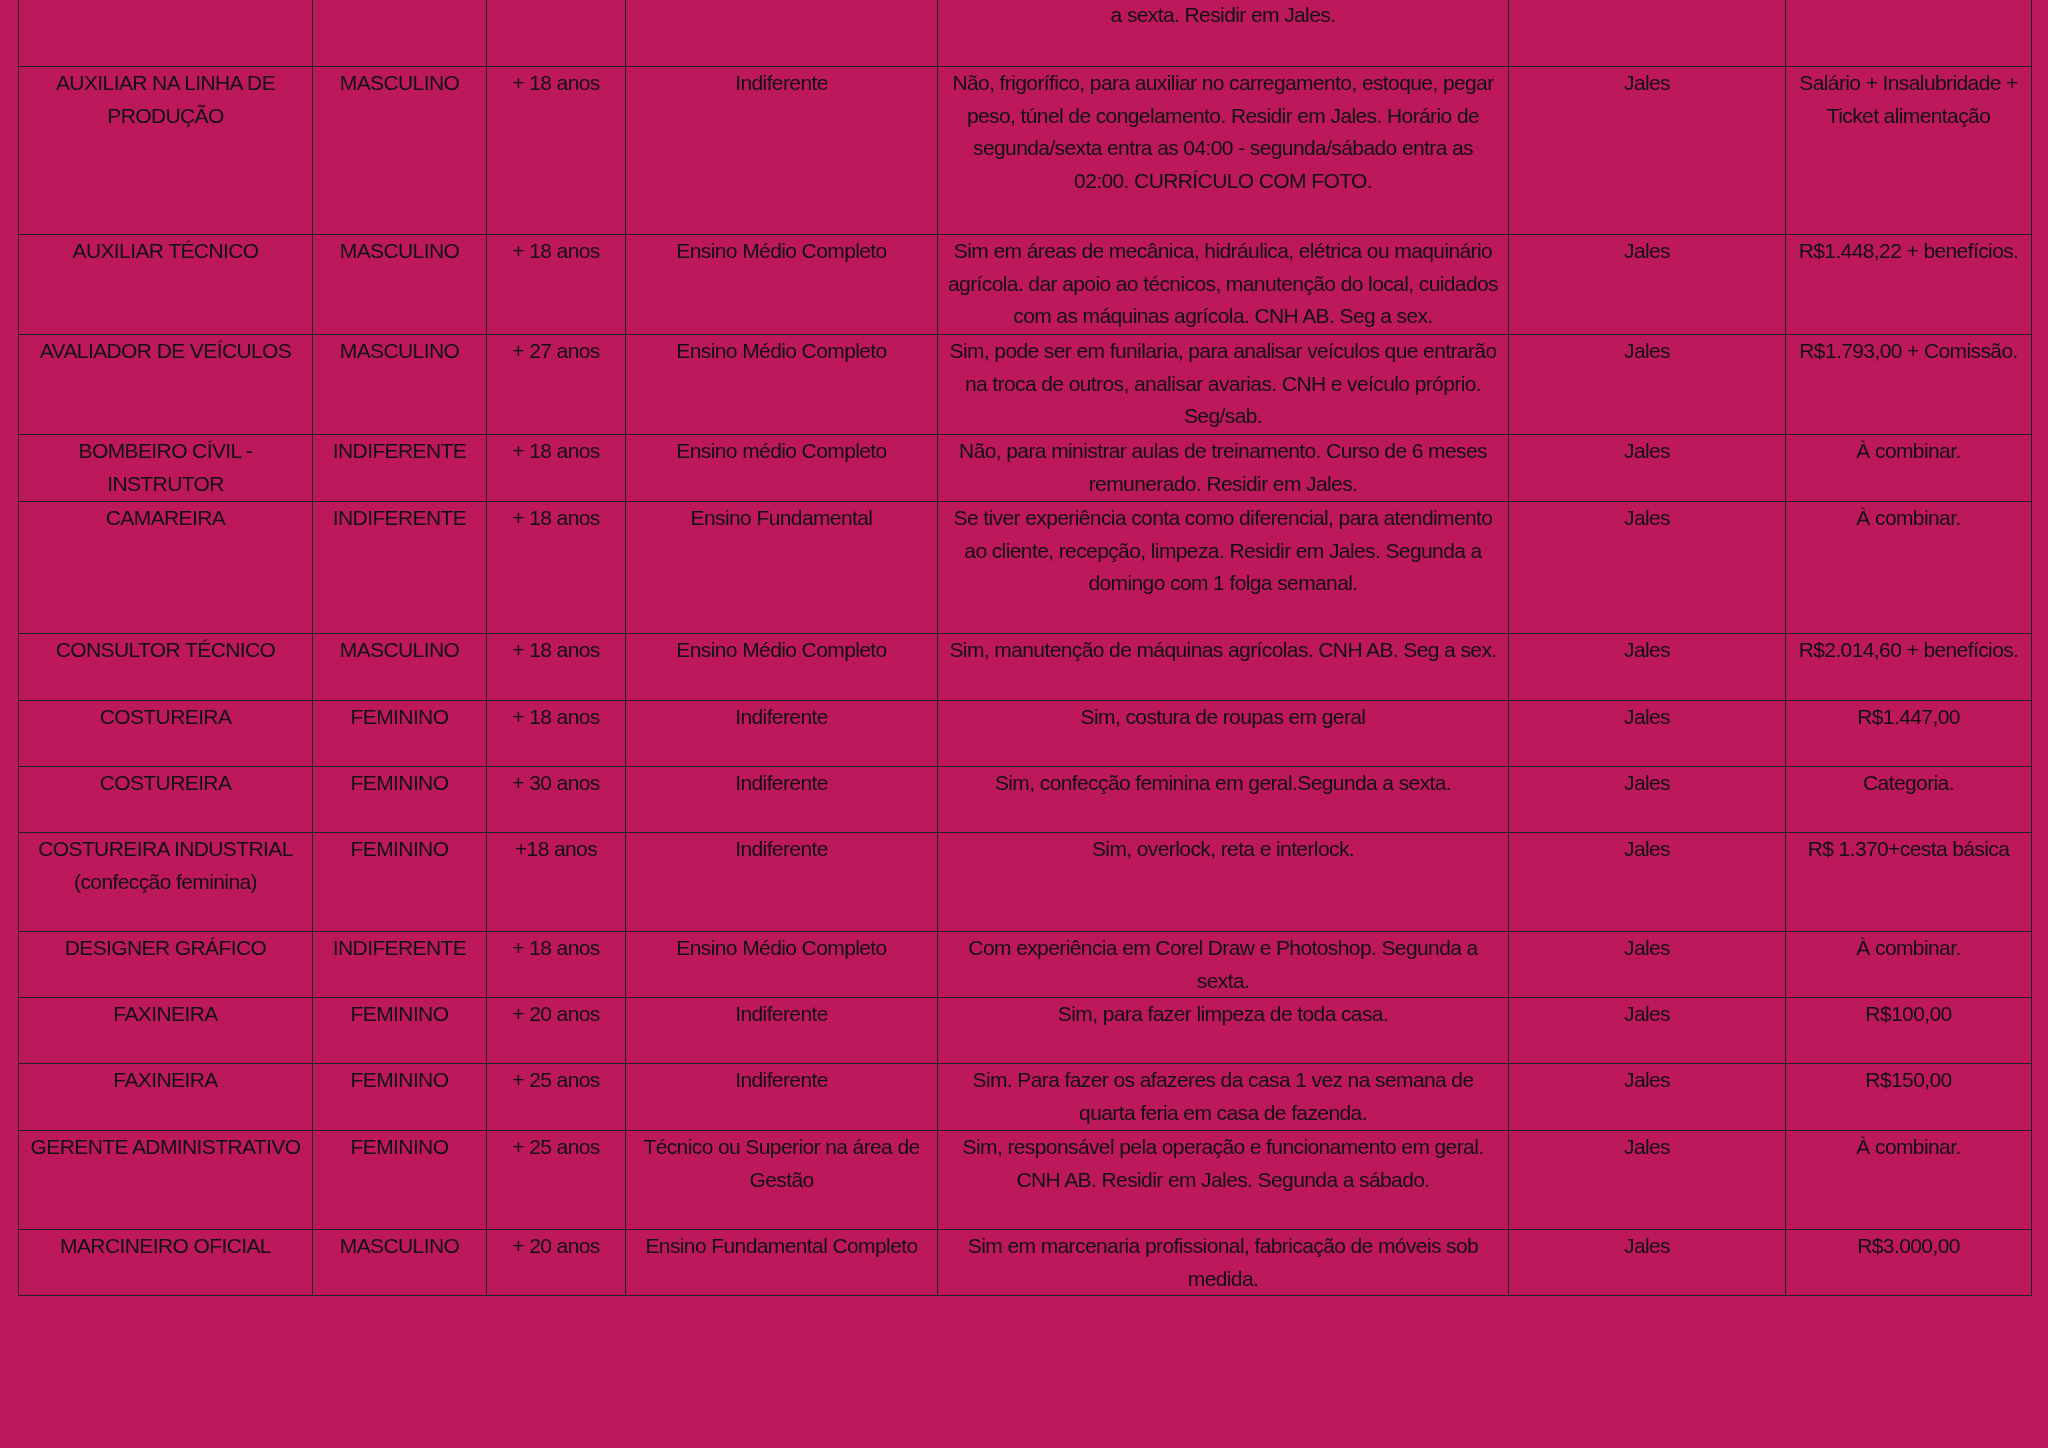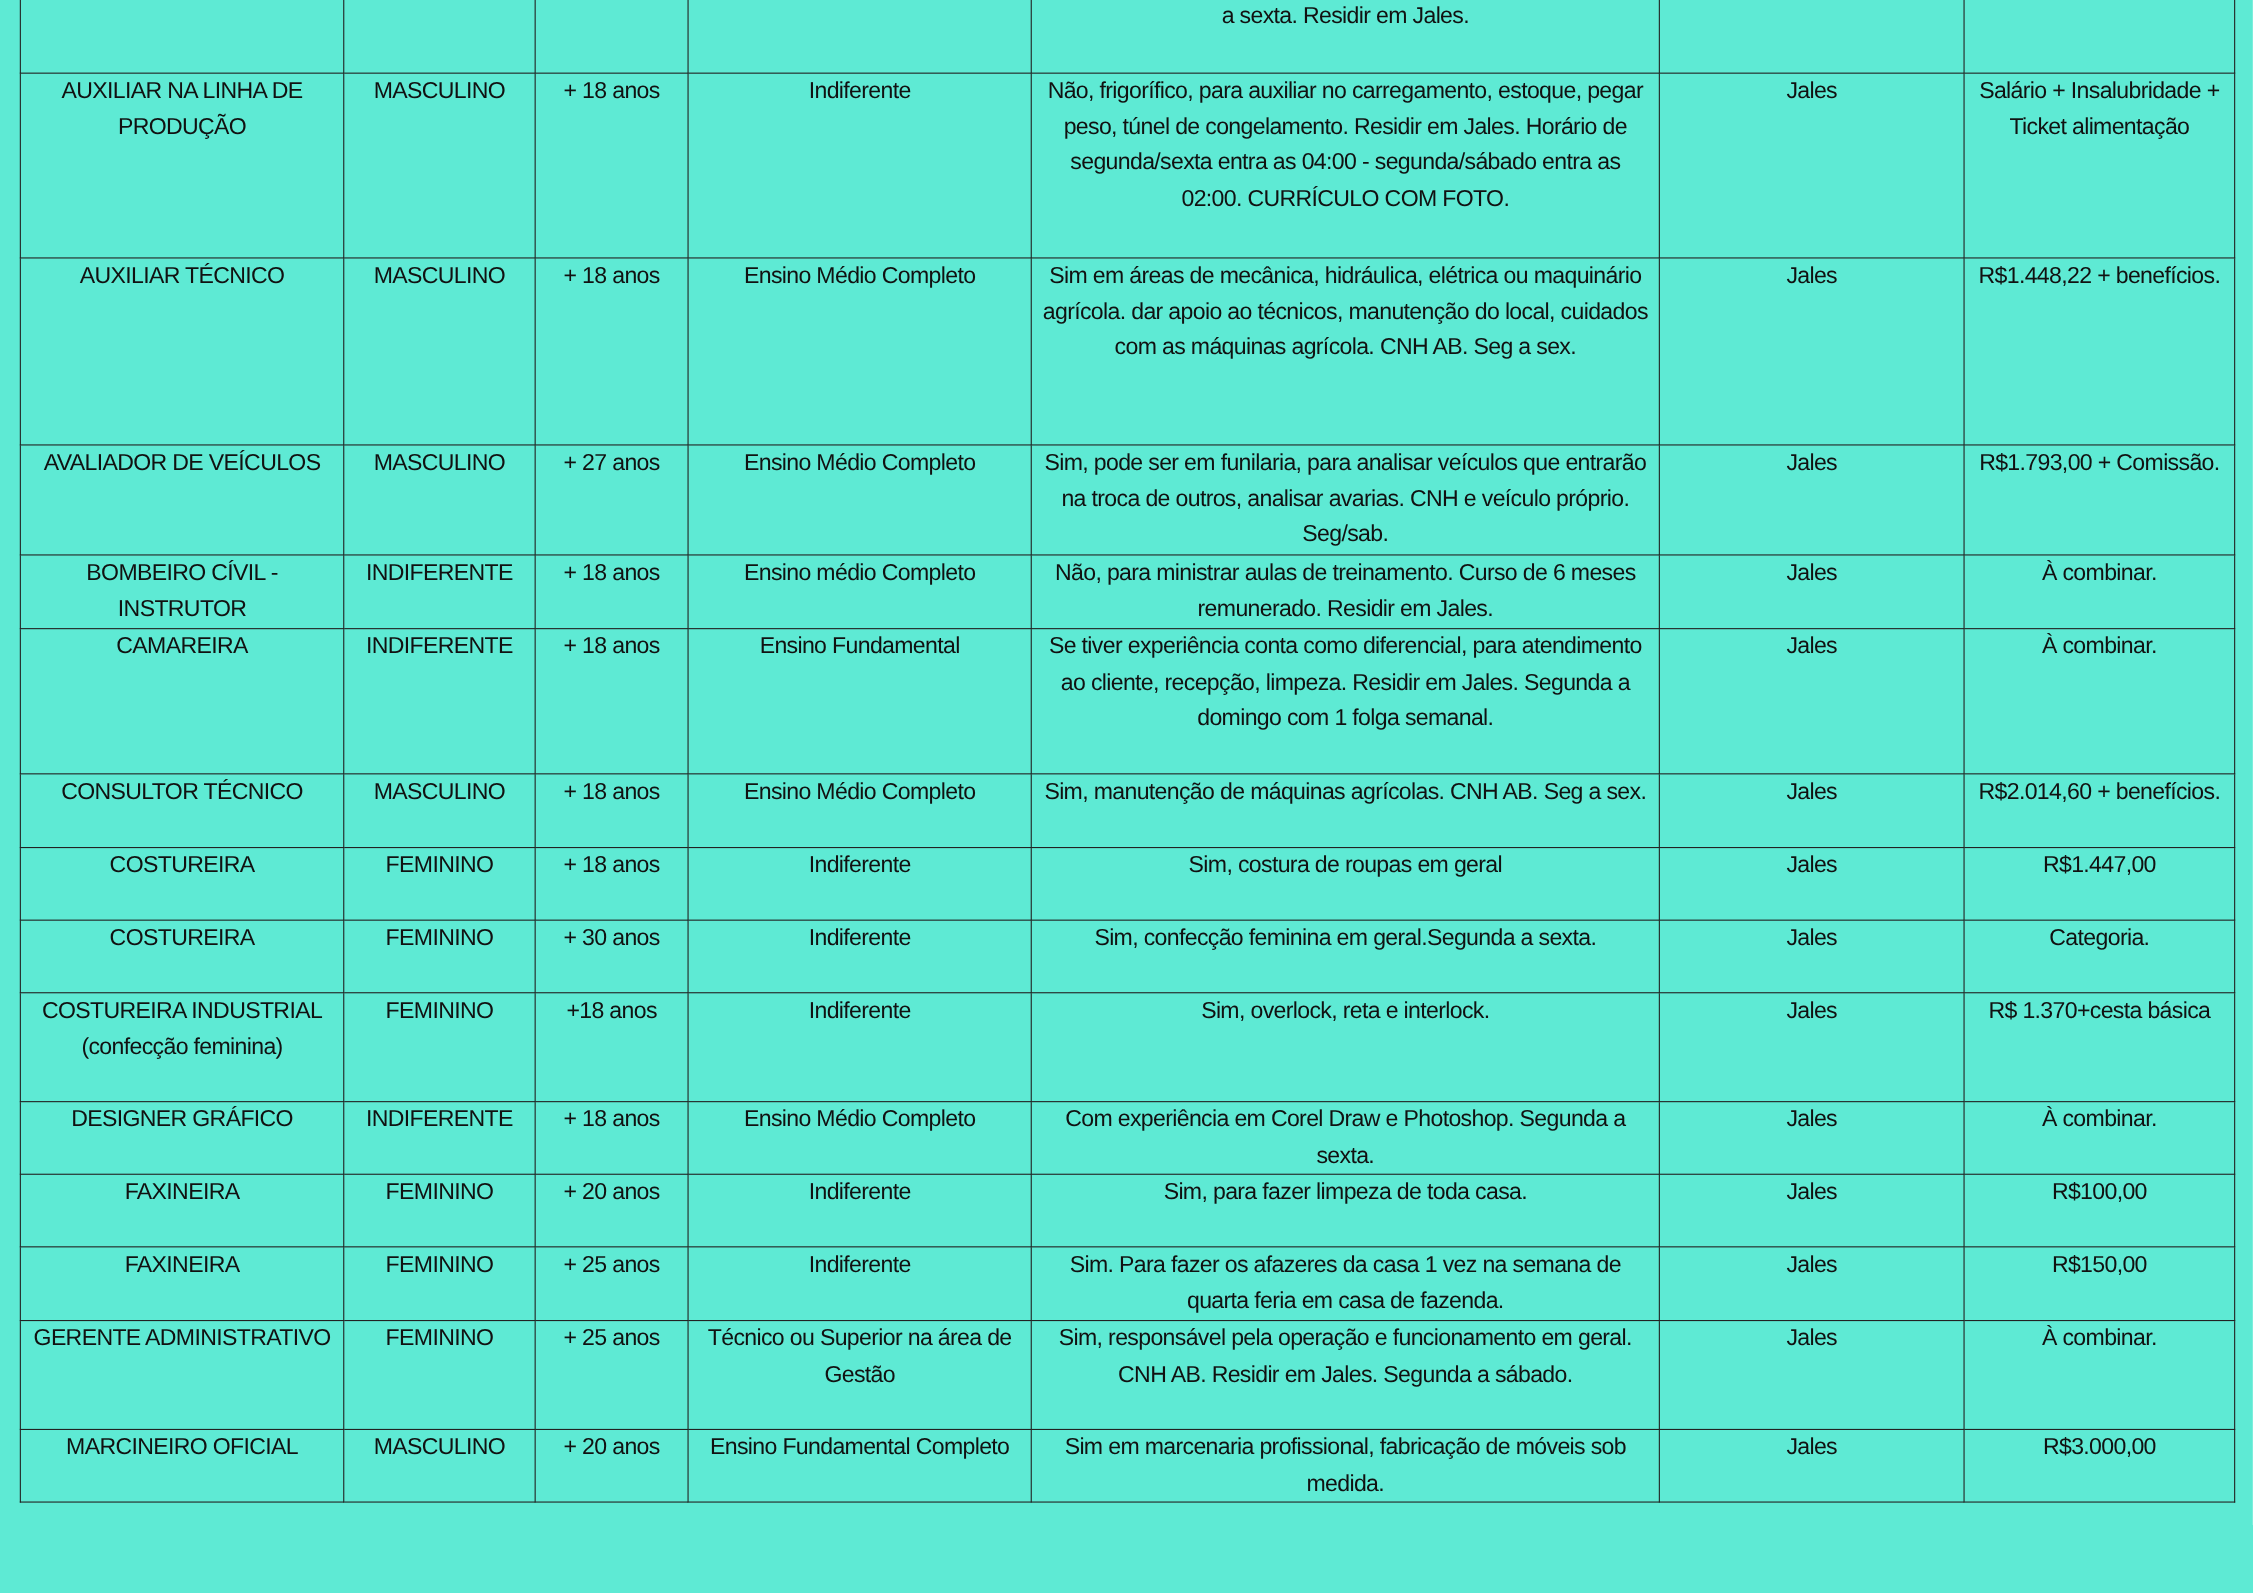--- a/index.html
+++ b/index.html
@@ -1,17 +1,17 @@
 <!DOCTYPE html>
 <html><head>
 <meta charset="utf-8">
 <style>
   html, body { margin: 0; padding: 0; background: #ffffff; }
   body { width: 2048px; height: 1448px; position: relative; overflow: hidden; }
-  .page { position: absolute; left: 0; top: 0; width: 2048px; height: 1448px; background: #5eead4; }
+  .page { position: absolute; left: 0; top: 0; width: 2048px; height: 1448px; background: #be185d; }
   table.jobs {
     position: absolute; left: 18px; top: -2px;
     border-collapse: collapse;
     table-layout: fixed;
     font-family: "Liberation Sans", "DejaVu Sans", sans-serif;
     font-size: 21px;
     line-height: 32.5px;
     color: #111;
     letter-spacing: -0.6px;
   }
@@ -57,21 +57,21 @@
         </tr>
         <tr style="height: 168px;">
           <td>AUXILIAR NA LINHA DE PRODUÇÃO</td>
           <td>MASCULINO</td>
           <td>+ 18 anos</td>
           <td>Indiferente</td>
           <td>Não, frigorífico, para auxiliar no carregamento, estoque, pegar peso, túnel de congelamento. Residir em Jales. Horário de segunda/sexta entra as 04:00 - segunda/sábado entra as 02:00. CURRÍCULO COM FOTO.</td>
           <td>Jales</td>
           <td>Salário + Insalubridade + Ticket alimentação</td>
         </tr>
-        <tr style="height: 170px;">
+        <tr style="height: 100px;">
           <td>AUXILIAR TÉCNICO</td>
           <td>MASCULINO</td>
           <td>+ 18 anos</td>
           <td>Ensino Médio Completo</td>
           <td>Sim em áreas de mecânica, hidráulica, elétrica ou maquinário agrícola. dar apoio ao técnicos, manutenção do local, cuidados com as máquinas agrícola. CNH AB. Seg a sex.</td>
           <td>Jales</td>
           <td>R$1.448,22 + benefícios.</td>
         </tr>
         <tr style="height: 100px;">
           <td>AVALIADOR DE VEÍCULOS</td>

